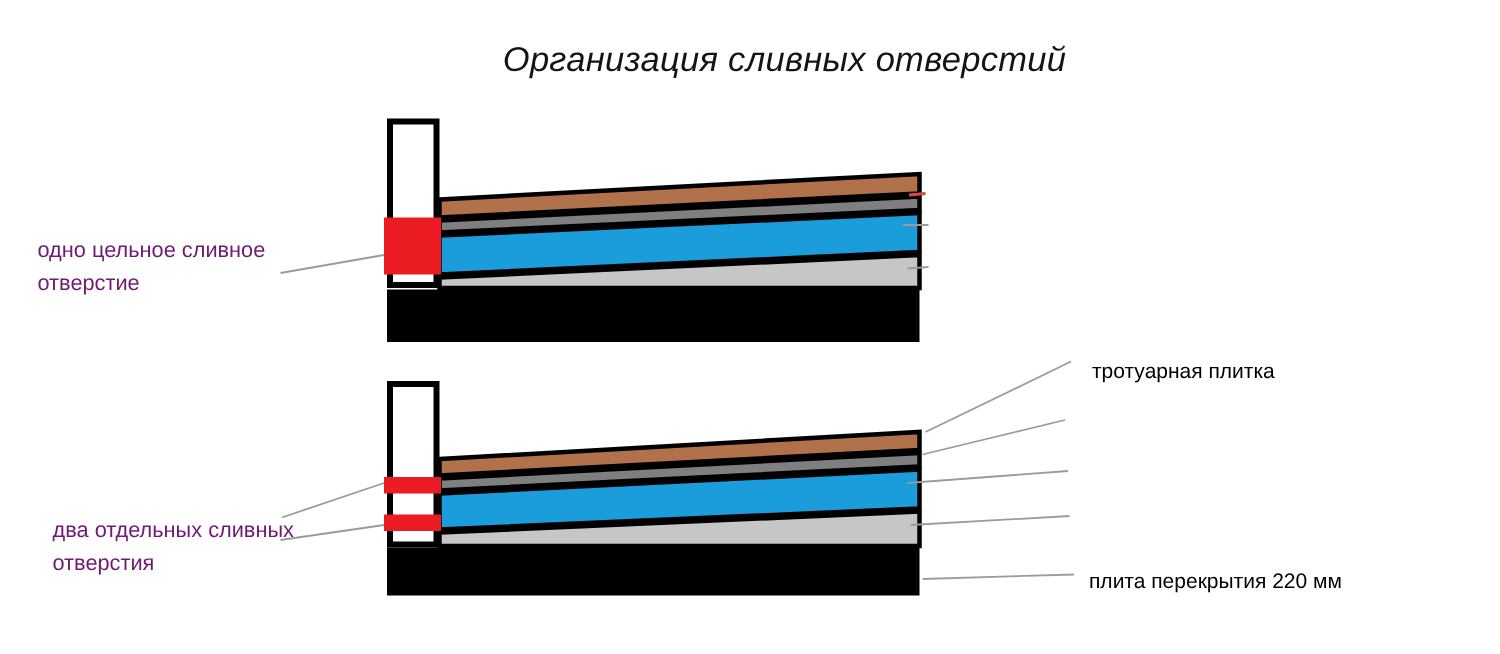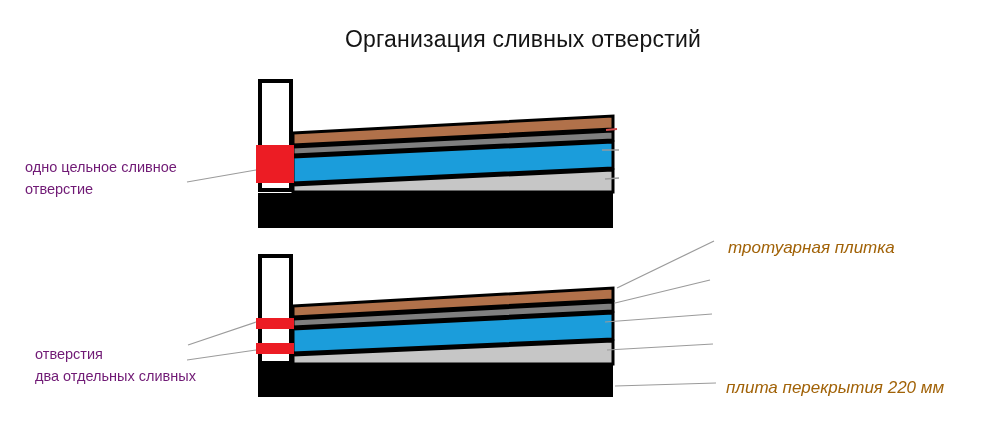--- a/index.html
+++ b/index.html
@@ -22,37 +22,37 @@
   }
   .title {
     position: absolute;
     left: 523px;
     top: 26px;
     transform: translateX(-50%);
     white-space: nowrap;
     font-size: 23px;
     color: #141414;
     letter-spacing: 0.2px;
+    font-style: italic;
   }
   .caption {
     position: absolute;
     font-size: 14.5px;
     line-height: 22px;
     color: #701a75;
     white-space: nowrap;
   }
   .caption-top    { left: 25px; top: 156px; }
   .caption-bottom { left: 35px; top: 343px; }
   .layer-label {
     position: absolute;
-    font-size: 17px;
+    font-size: 14px;
     line-height: 17px;
-    color: #a16207;
+    color: #000000;
     white-space: nowrap;
-    font-style: italic;
   }
   .ll-0 { left: 728px; top: 239px; }
   .ll-1 { left: 733px; top: 276px; }
   .ll-2 { left: 727px; top: 307px; }
   .ll-3 { left: 720px; top: 342px; }
   .ll-4 { left: 726px; top: 379px; }
 </style>
 </head>
 <body>
 
@@ -110,20 +110,20 @@
   </svg>
 
   <div class="title">Организация сливных отверстий</div>
 
   <div class="caption caption-top">
     <div>одно цельное сливное</div>
     <div>отверстие</div>
   </div>
 
   <div class="caption caption-bottom">
+    <div>два отдельных сливных</div>
     <div>отверстия</div>
-    <div>два отдельных сливных</div>
   </div>
 
   <div class="layer-label ll-0">тротуарная плитка</div>
   <div class="layer-label ll-4">плита перекрытия 220 мм</div>
 
 </div>
 
 </body></html>

